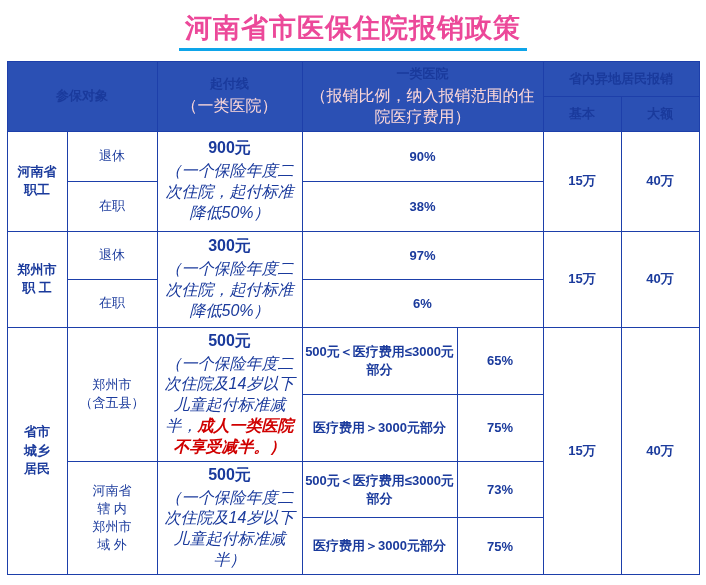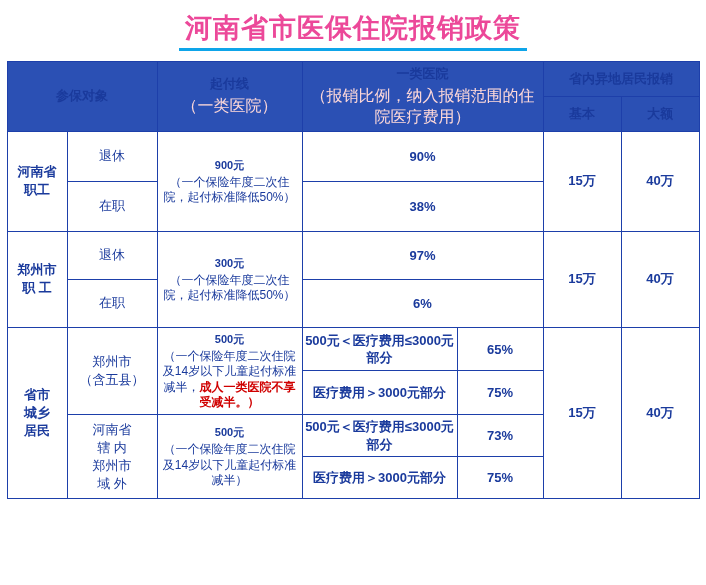--- a/index.html
+++ b/index.html
@@ -57,31 +57,32 @@
     padding: 8px 2px;
   }
   thead th .sub-red {
     display: block;
     color: #ffd9d9;
     font-size: 16px;
     font-weight: normal;
     margin-top: 3px;
   }
   .cell-main {
-    font-size: 11px;
+    font-size: 16px;
     font-weight: bold;
     color: #1a3a9c;
   }
   .cell-sub {
     display: block;
-    font-size: 12px;
+    font-size: 16px;
     font-weight: normal;
     color: #1a3a9c;
     line-height: 1.3;
     margin-top: 2px;
+    font-style: italic;
   }
   .cell-sub .warn {
     color: #d00000;
     font-weight: bold;
   }
   .group-label {
     font-size: 14px;
     font-weight: bold;
     color: #1a3a9c;
     line-height: 1.4;

